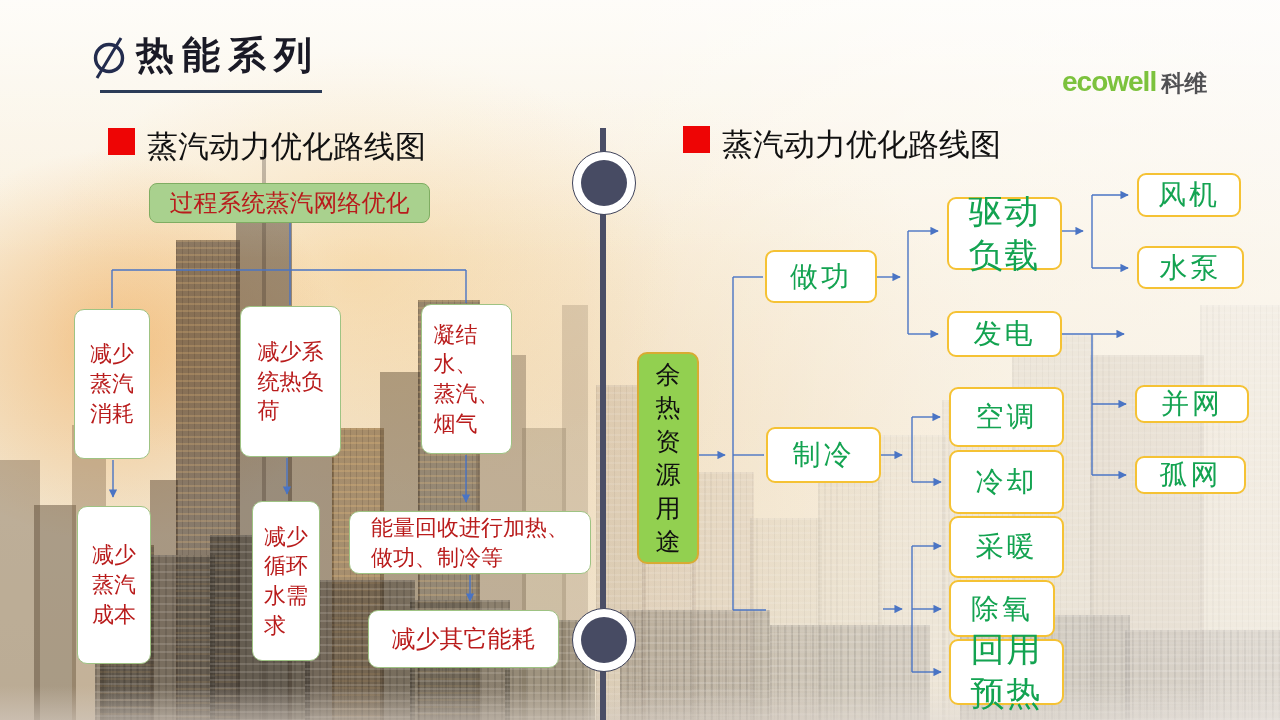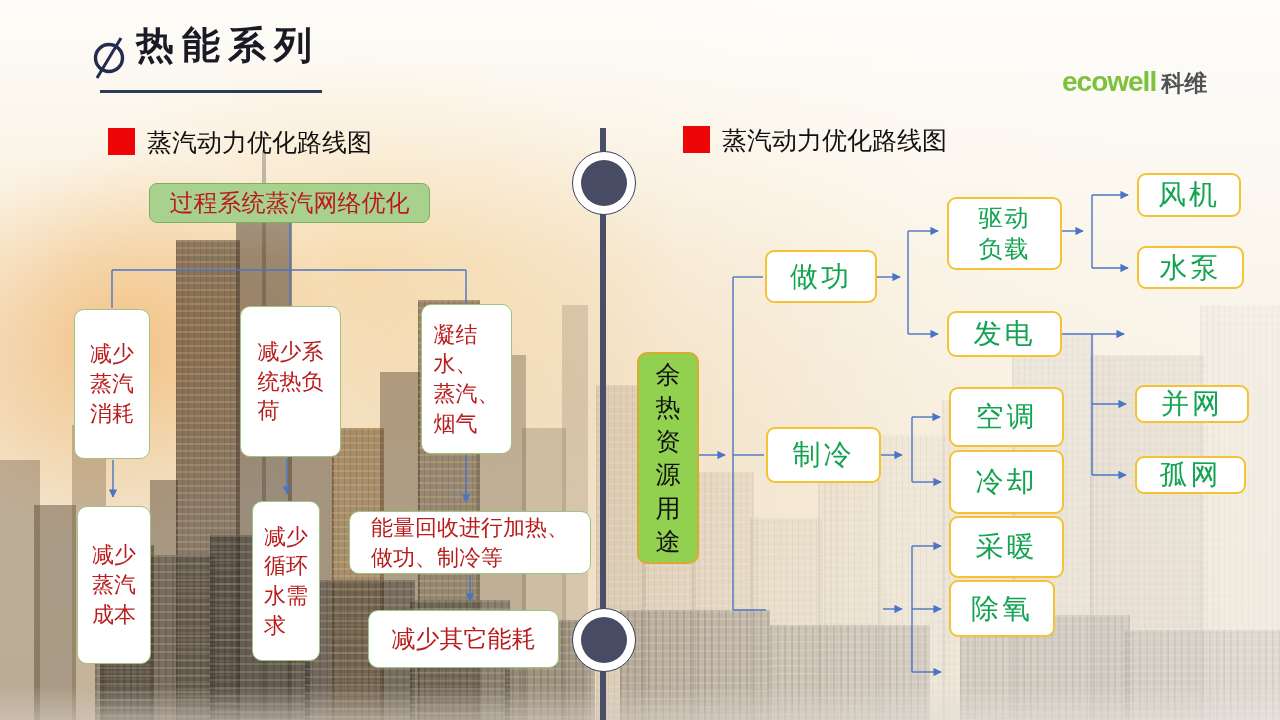--- a/index.html
+++ b/index.html
@@ -22,37 +22,37 @@
       repeating-linear-gradient(90deg, rgba(40,35,30,.06) 0 1.5px, rgba(0,0,0,0) 1.5px 6px); }
   .wingray { background-image:
       repeating-linear-gradient(180deg, rgba(235,228,220,.16) 0 2px, rgba(0,0,0,0) 2px 8px),
       repeating-linear-gradient(90deg, rgba(15,12,10,.12) 0 2px, rgba(0,0,0,0) 2px 7px); }
   .shade { position:absolute; }
   .veil { position:absolute; inset:0; background:
       linear-gradient(90deg, rgba(255,255,255,0) 45%, rgba(255,255,255,.33) 72%, rgba(253,253,254,.5) 100%),
       linear-gradient(180deg, rgba(255,255,255,.6) 0%, rgba(255,255,255,.25) 15%, rgba(255,255,255,0) 36%);
   }
   .title-icon { position:absolute; left:92px; top:32px; }
-  .page-title { position:absolute; left:136px; top:20px; font-size:38px; font-weight:bold;
+  .page-title { position:absolute; left:136px; top:30px; font-size:38px; font-weight:bold;
      letter-spacing:8px; color:#1a1a26; }
   .title-underline { position:absolute; left:100px; top:90px; width:222px; height:2.5px; background:#2c3c57; }
   .logo { position:absolute; left:1062px; top:66px; display:flex; align-items:baseline; }
   .logo-brand { font-size:28px; font-weight:bold; color:#7cc23d; letter-spacing:-1px; }
   .logo-cn { font-size:23px; font-weight:bold; color:#515154; margin-left:5px; }
   .bullet { position:absolute; width:27px; height:27px; background:#ee0505; }
-  .sec-heading { position:absolute; font-size:25px; color:#111; }
+  .sec-heading { position:absolute; font-size:31px; color:#111; }
   .lbox { position:absolute; background:#fff; border:1.6px solid #9ec383; border-radius:10px;
      display:flex; align-items:center; justify-content:center; text-align:left;
      white-space:pre-line; color:#b91c1c; font-size:22px; line-height:1.35; z-index:4; }
   .root { background:#a9d18e; border:1.6px solid #7fad62; border-radius:8px; font-size:24px; }
   .rbox { position:absolute; background:#fff; border:2.2px solid #f5c234; border-radius:9px;
      display:flex; align-items:center; justify-content:center; text-align:center;
      white-space:pre-line; color:#13a351; font-size:28px; line-height:1.28; z-index:4;
      font-family:"Liberation Serif",serif; letter-spacing:3px; }
-  .rbox.two { font-size:24px; letter-spacing:2px; }
+  .rbox.two { font-size:34px; letter-spacing:2px; }
   .divider { position:absolute; left:600px; top:128px; width:6px; height:592px; background:#4a4e66; z-index:2; }
   .node-outer { position:absolute; width:64px; height:64px; border-radius:50%; background:#fff;
      border:1px solid #3e425a; z-index:3; }
   .node-inner { position:absolute; width:46px; height:46px; border-radius:50%; background:#474b63; z-index:4; }
   .vlabel { position:absolute; left:637px; top:352px; width:62px; height:212px; background:#92d050;
      border:2px solid #d8ab32; border-radius:10px; display:flex; align-items:center; justify-content:center;
      z-index:4; }
   .vlabel span { display:block; width:27px; font-size:25px; line-height:33.5px; color:#101010;
      text-align:center; word-break:break-all; }
   svg.conn { position:absolute; left:0; top:0; z-index:3; }
@@ -202,14 +202,16 @@
   <div class="rbox" style="left:1137px;top:173px;width:104px;height:44px;">风机</div>
   <div class="rbox" style="left:1137px;top:246px;width:107px;height:43px;">水泵</div>
   <div class="rbox" style="left:947px;top:311px;width:115px;height:46px;">发电</div>
   <div class="rbox" style="left:1135px;top:385px;width:114px;height:38px;">并网</div>
   <div class="rbox" style="left:1135px;top:456px;width:111px;height:38px;">孤网</div>
   <div class="rbox" style="left:766px;top:427px;width:115px;height:56px;">制冷</div>
   <div class="rbox" style="left:949px;top:387px;width:115px;height:60px;">空调</div>
   <div class="rbox" style="left:949px;top:450px;width:115px;height:64px;">冷却</div>
   <div class="rbox" style="left:949px;top:516px;width:115px;height:62px;">采暖</div>
   <div class="rbox" style="left:949px;top:580px;width:106px;height:57px;">除氧</div>
+  <div class="rbox two" style="left:949px;top:639px;width:115px;height:66px;">回用
+预热</div>
 
 </div>
 
 </body></html>

